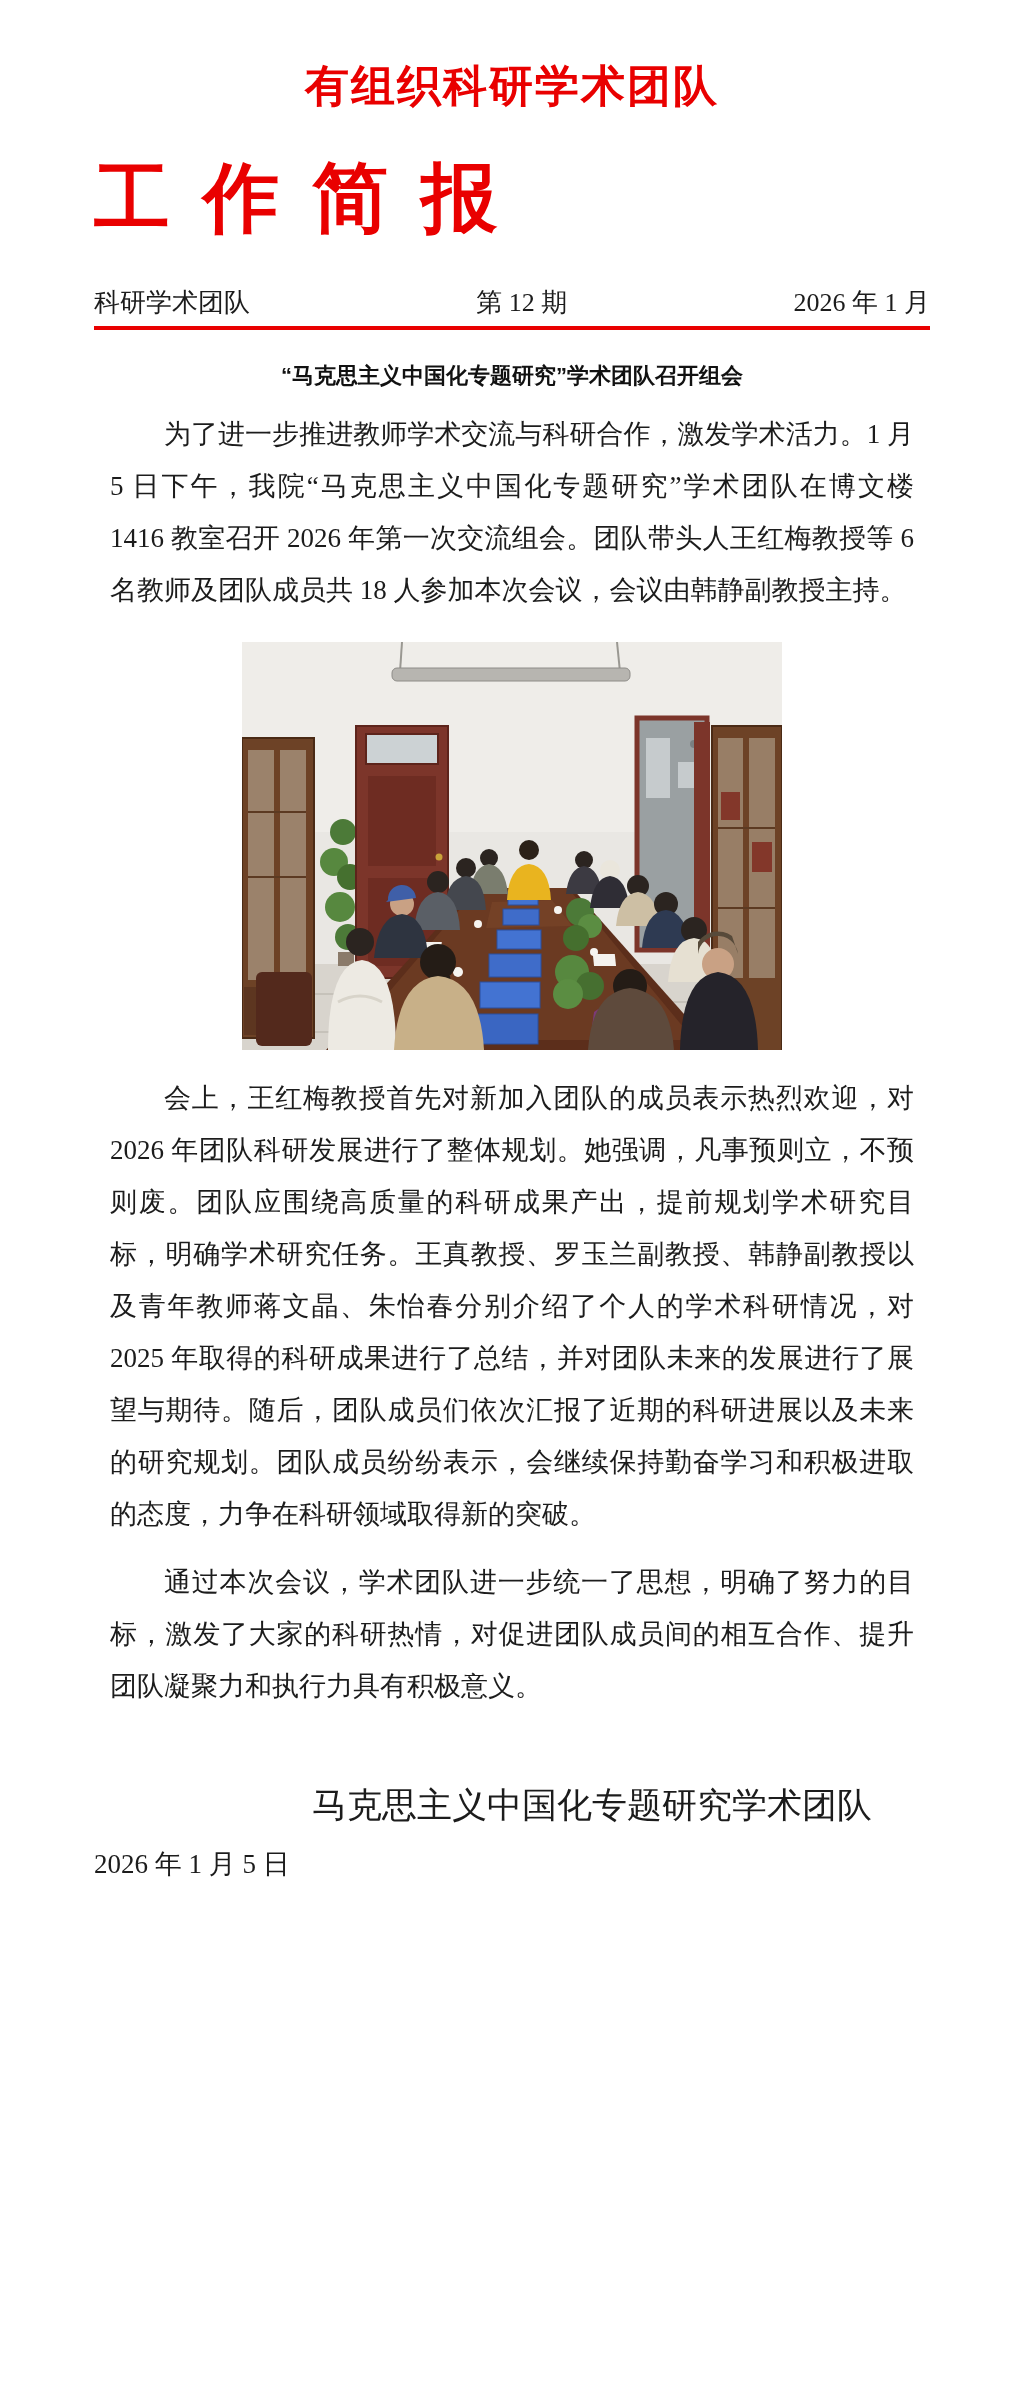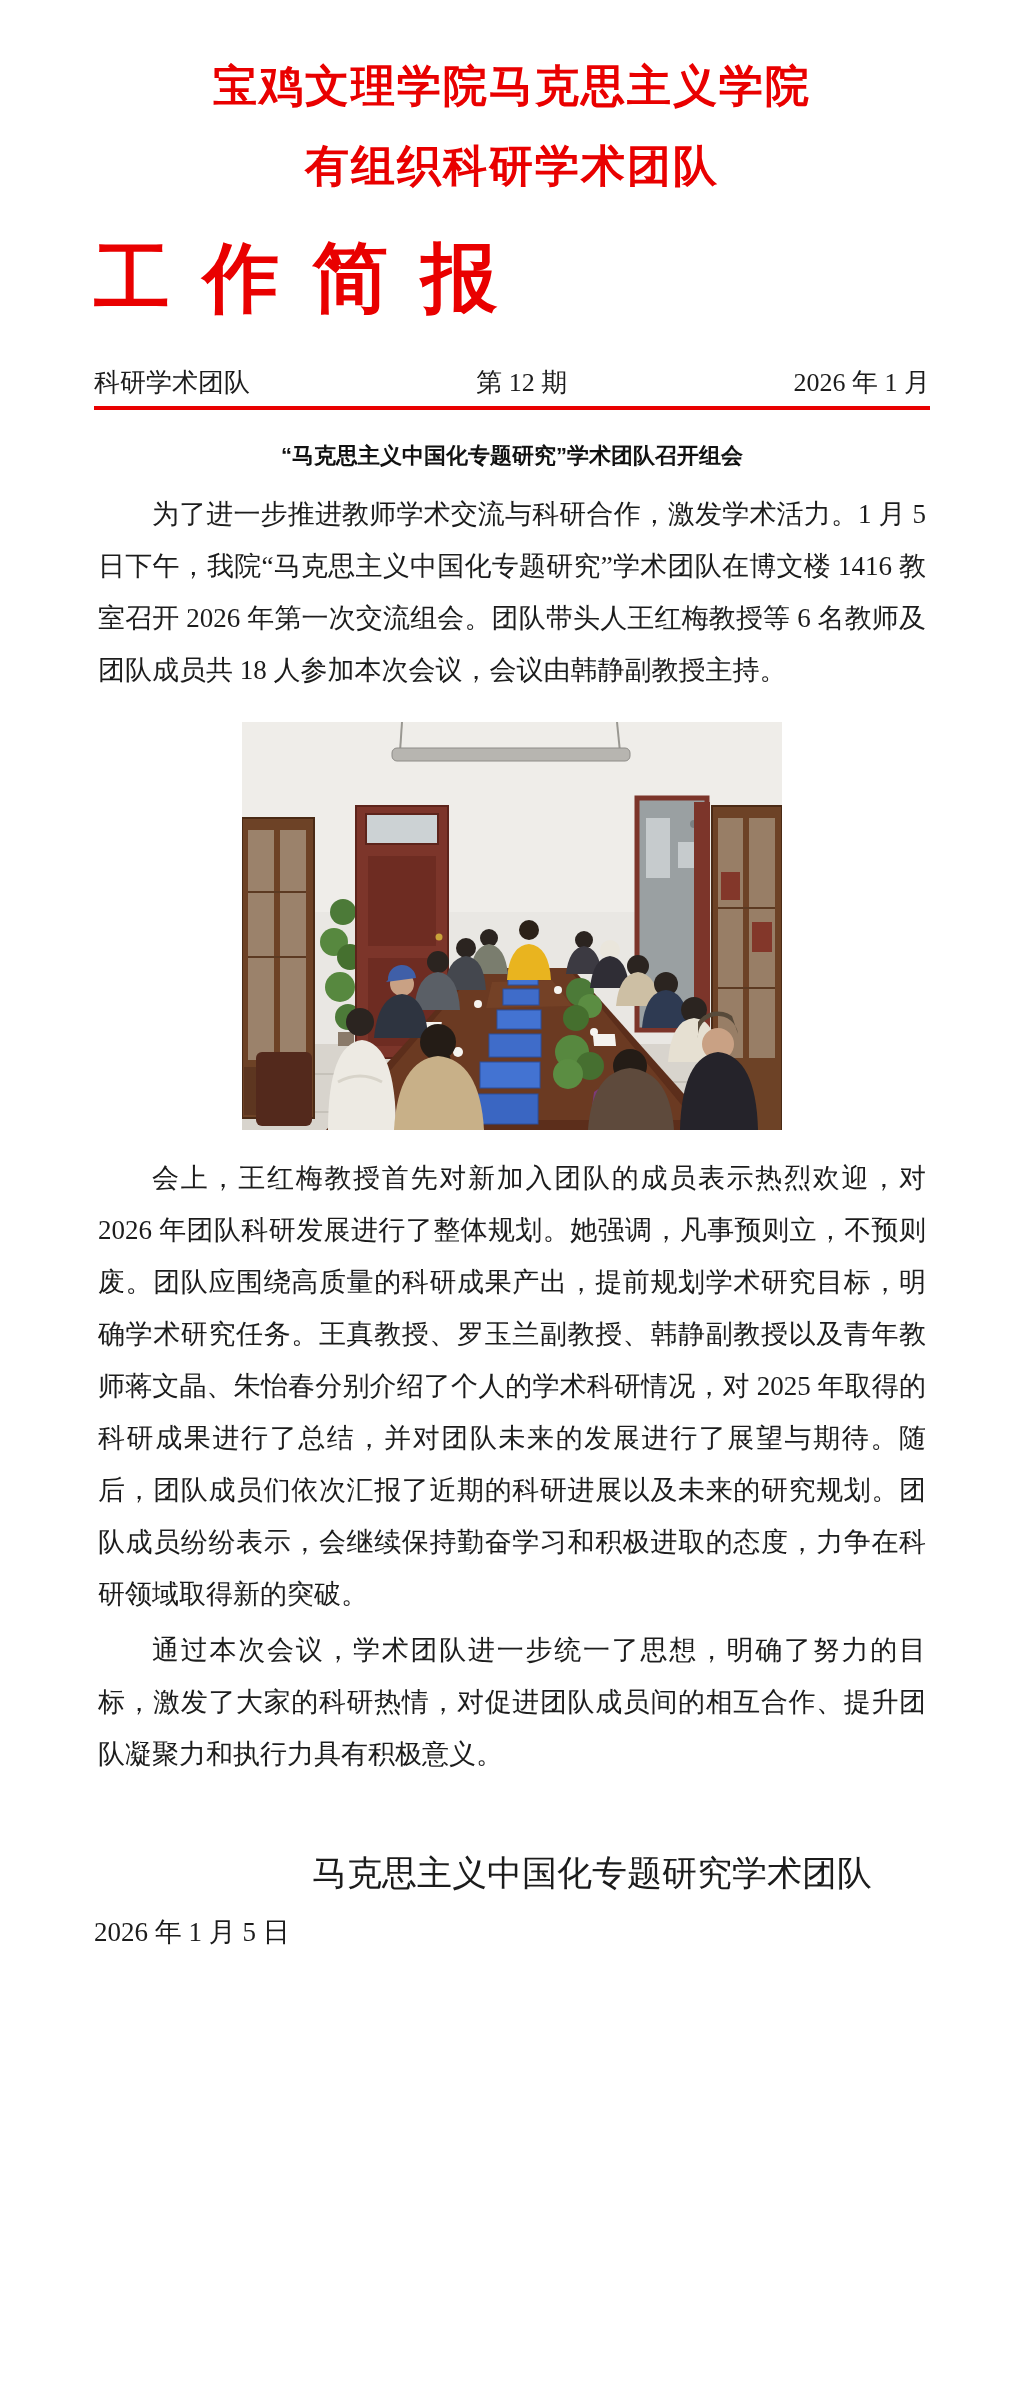--- a/index.html
+++ b/index.html
@@ -52,21 +52,21 @@
   .article-heading {
     margin: 26px 0 0 0;
     text-align: center;
     font-family: "Liberation Sans", "DejaVu Sans", sans-serif;
     font-weight: 800;
     font-size: 22px;
     line-height: 40px;
     color: #111;
   }
   .body-para {
-    margin: 4px;
+    margin: 16px;
     font-size: 27px;
     line-height: 52px;
     text-align: justify;
     text-indent: 2em;
     color: #1c1c1c;
   }
   .body-para.first { margin-top: 12px; }
   .photo-wrap {
     width: 540px;
     height: 408px;
@@ -85,21 +85,20 @@
     padding-right: 95px;
     font-size: 27px;
     line-height: 60px;
   }
 </style>
 </head>
 <body>
 
 <div class="page">
 
-  <div class="org-title">宝鸡文理学院马克思主义学院</div>
   <div class="org-title">有组织科研学术团队</div>
   <div class="main-title">工 作 简 报</div>
 
   <div class="info-row">
     <span>科研学术团队</span>
     <span>第 12 期</span>
     <span>2026 年 1 月</span>
   </div>
 
   <h1 class="article-heading">“马克思主义中国化专题研究”学术团队召开组会</h1>

